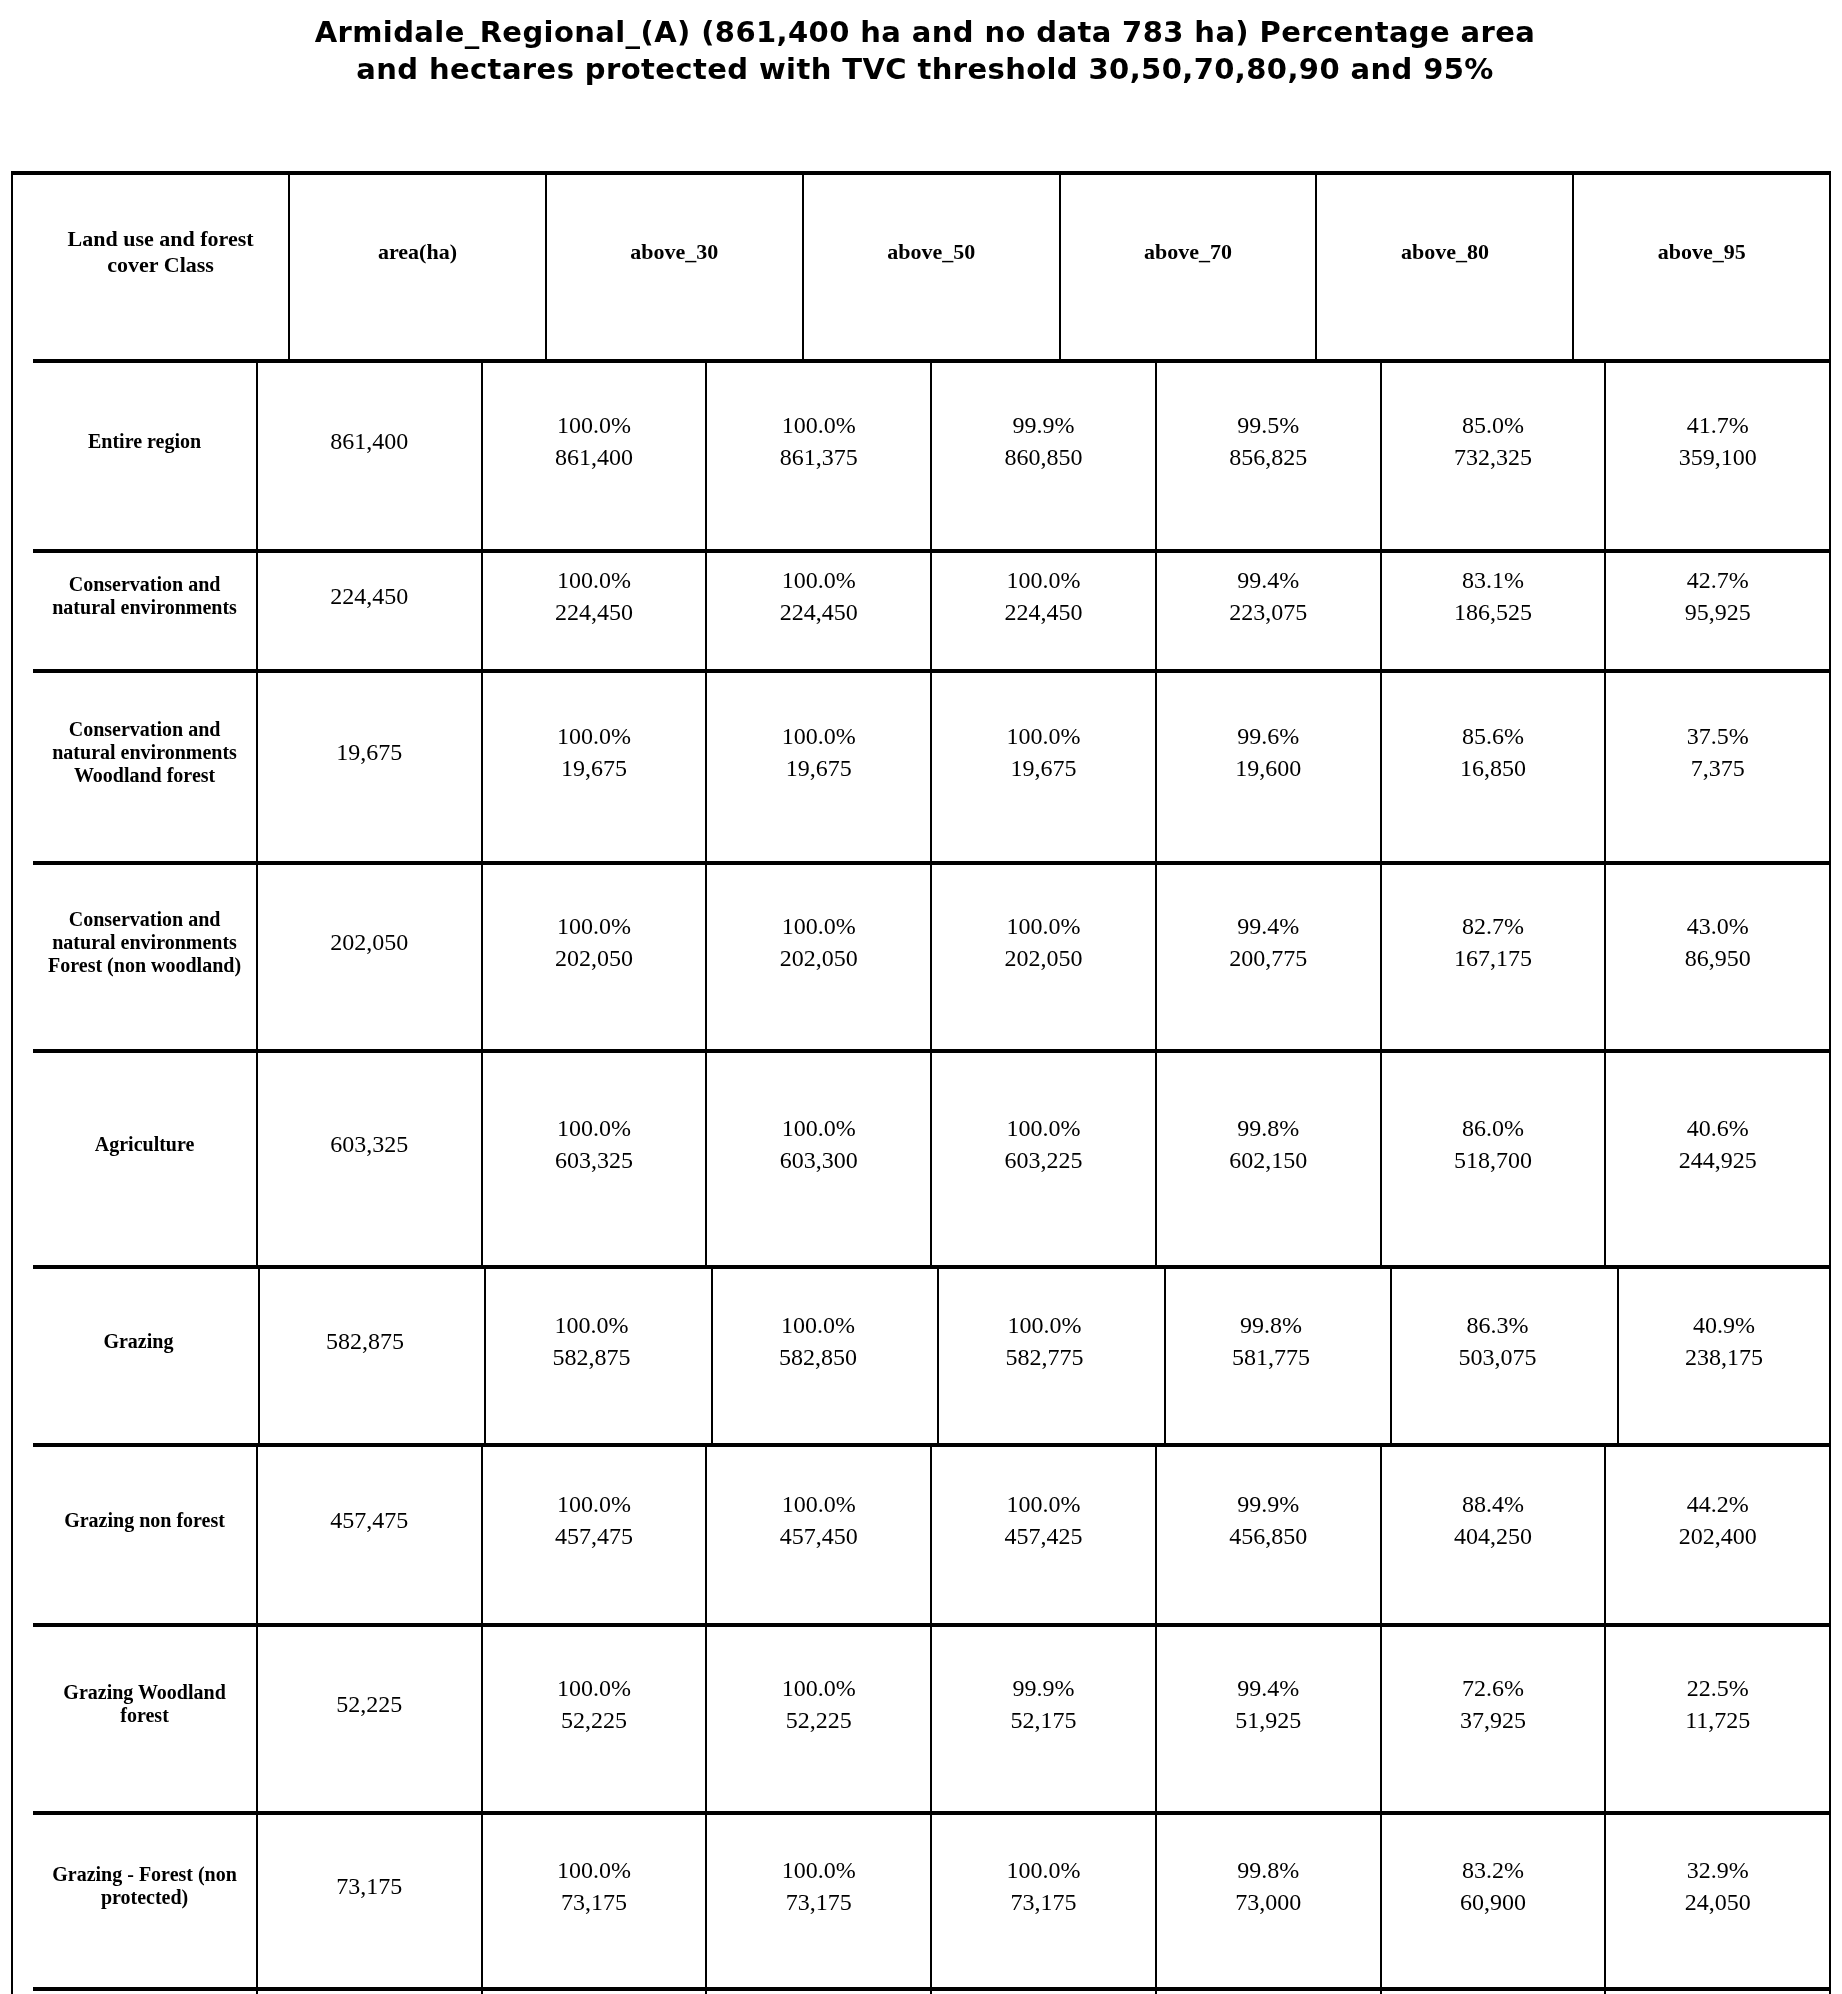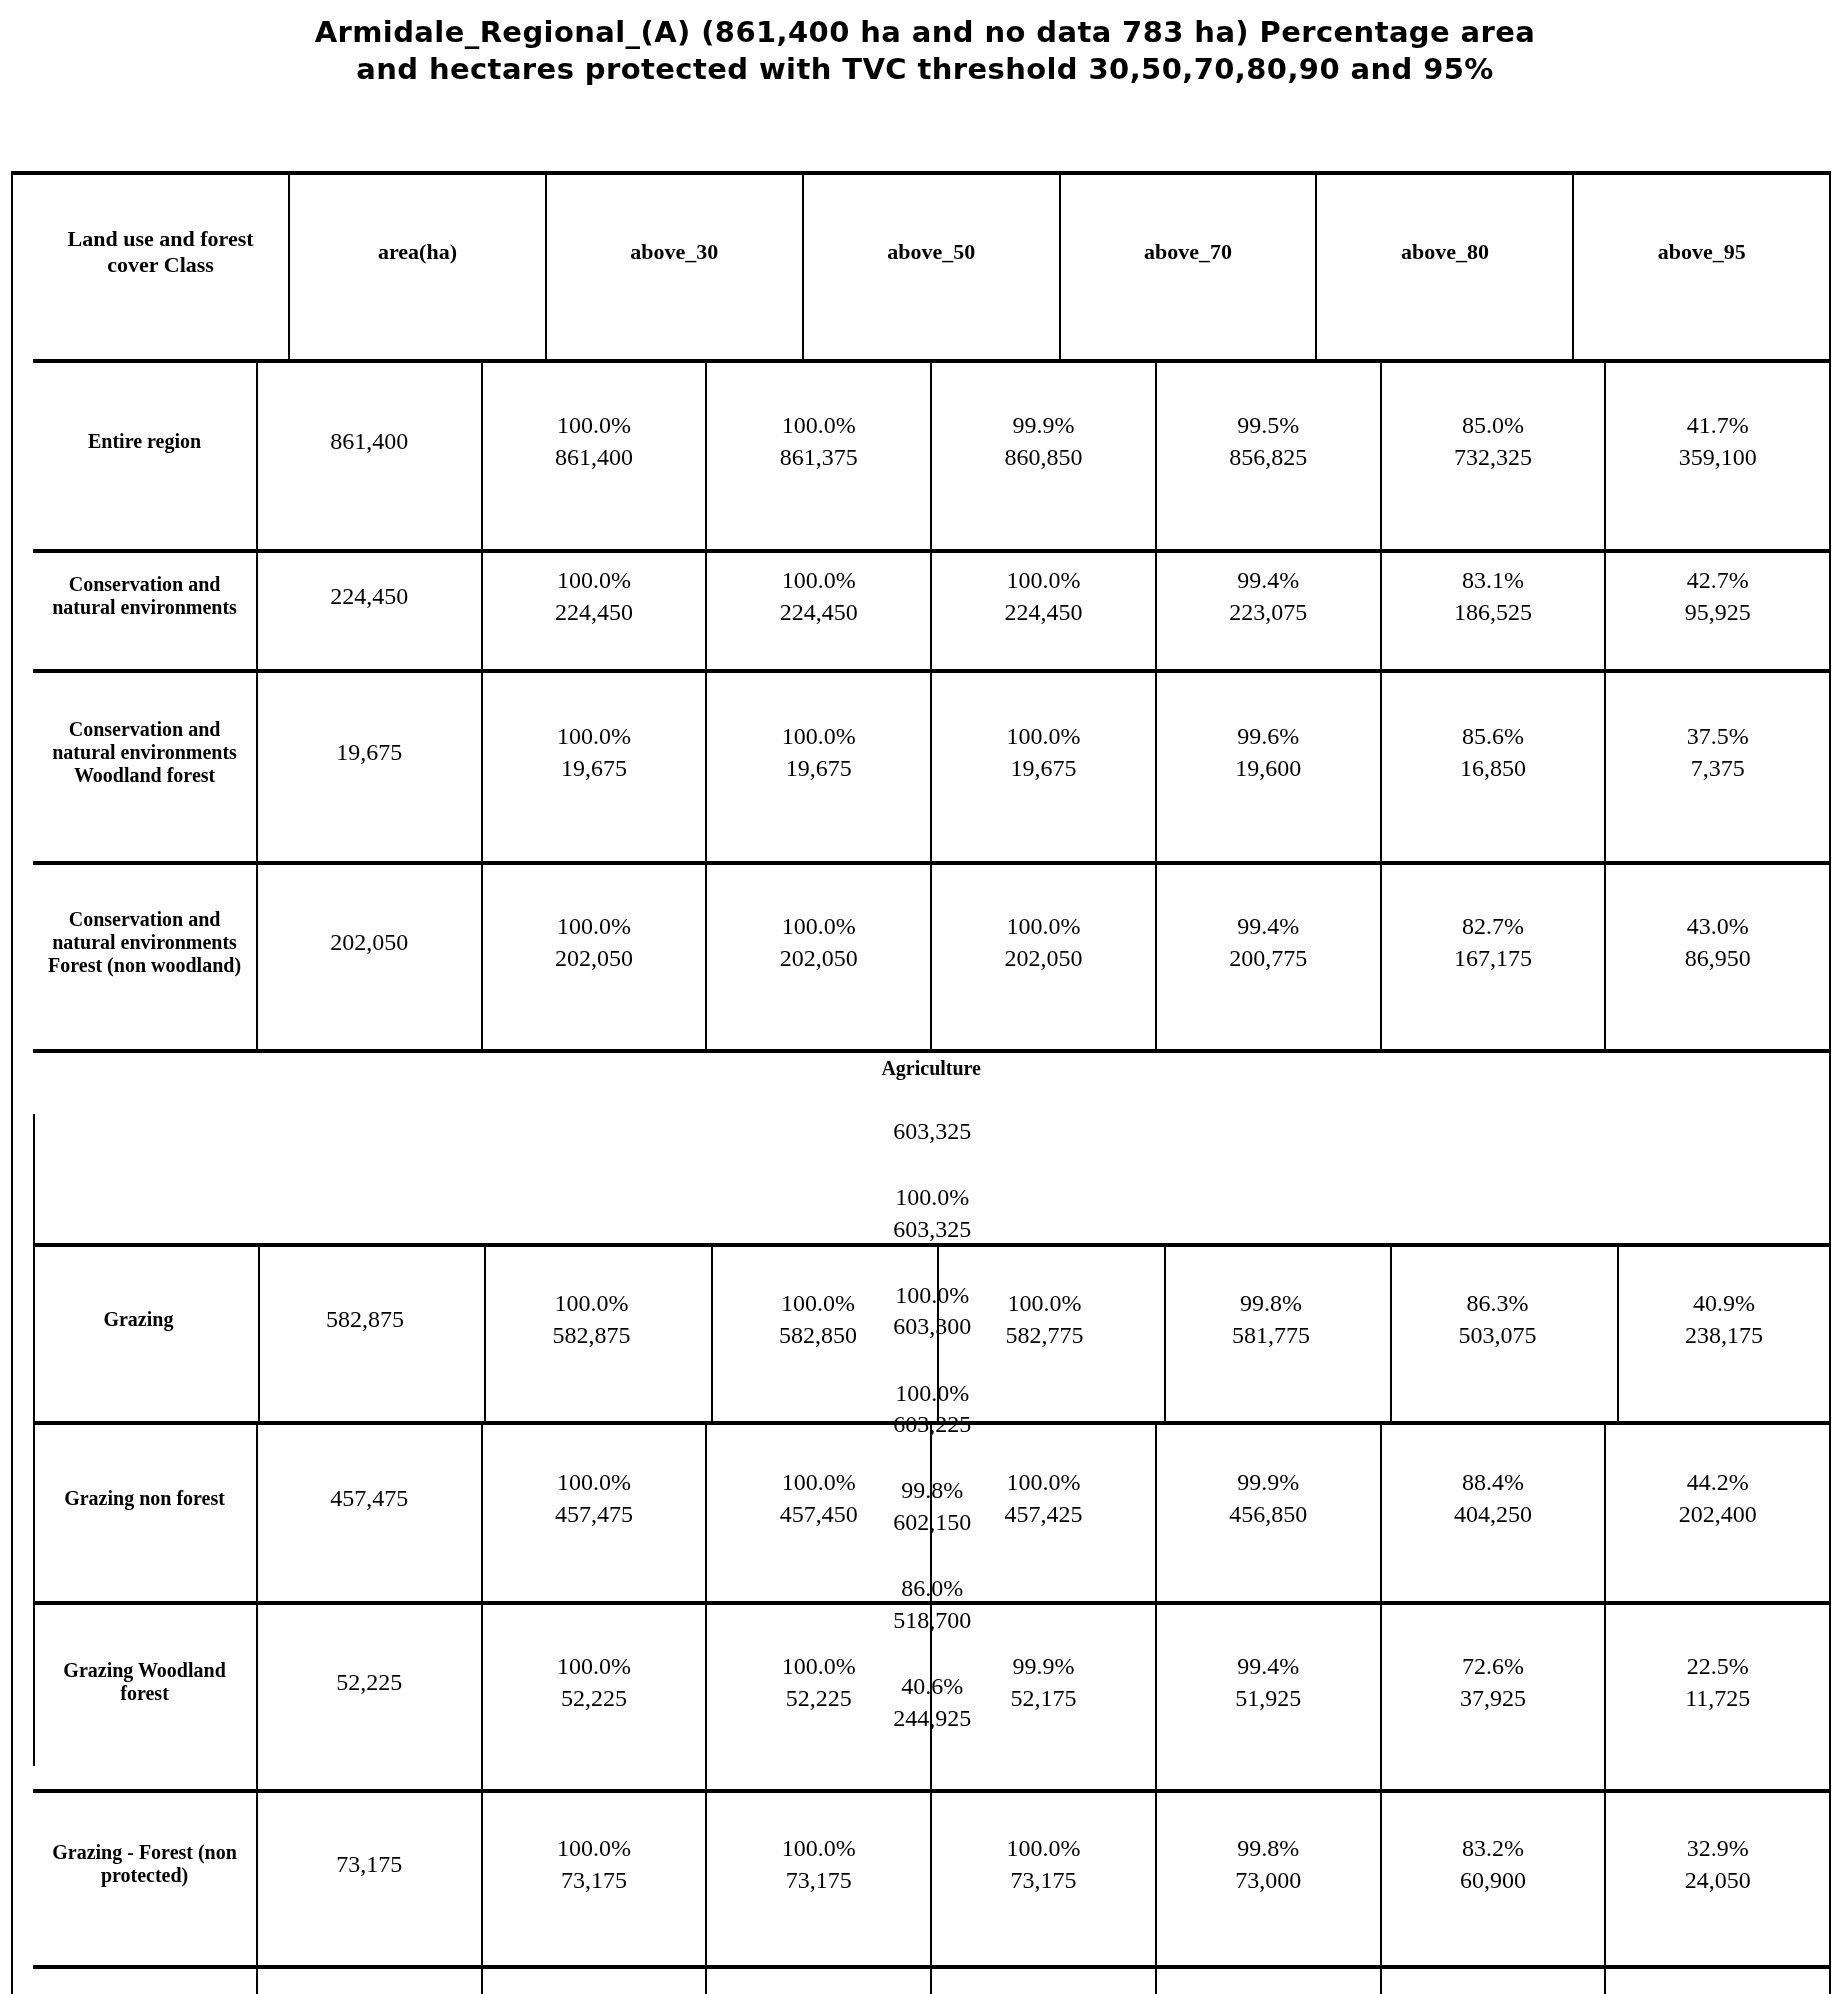--- a/index.html
+++ b/index.html
@@ -151,21 +151,21 @@
       </div>
       <div class="cell valcell">
         <div class="pct">82.7%</div>
         <div class="ha">167,175</div>
       </div>
       <div class="cell valcell">
         <div class="pct">43.0%</div>
         <div class="ha">86,950</div>
       </div>
     </div>
-      <div class="trow" style="height: 194px; flex-direction: column;">
+      <div class="trow" style="height: 216px;">
       <div class="cell labelcell">Agriculture</div>
       <div class="cell areacell">603,325</div>
       <div class="cell valcell">
         <div class="pct">100.0%</div>
         <div class="ha">603,325</div>
       </div>
       <div class="cell valcell">
         <div class="pct">100.0%</div>
         <div class="ha">603,300</div>
       </div>

